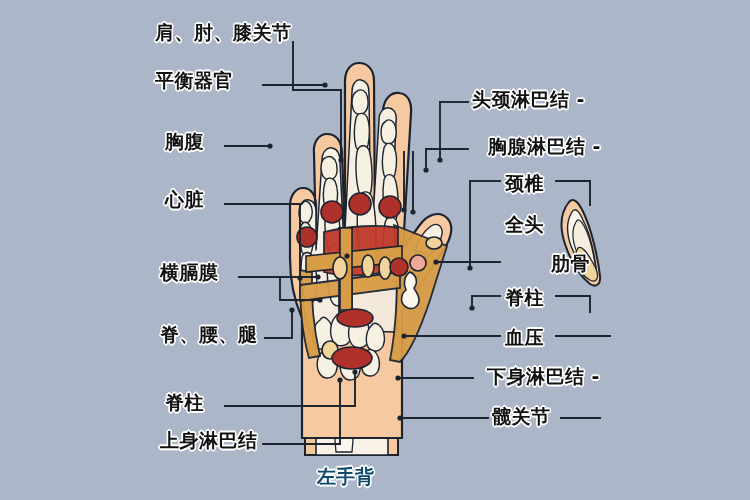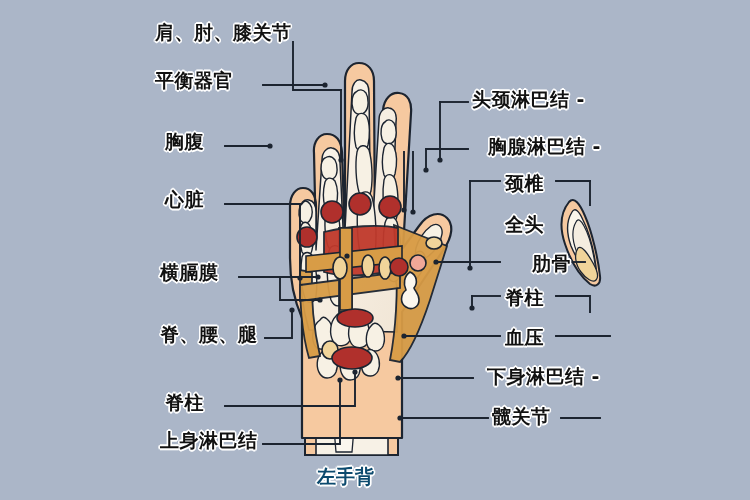--- a/index.html
+++ b/index.html
@@ -294,21 +294,21 @@
   </div>
   <div class="lbl r" style="left: 488px; top: 134px;">
     <span>胸腺淋巴结 -</span>
   </div>
   <div class="lbl r" style="left: 505px; top: 171px;">
     <span>颈椎</span>
   </div>
   <div class="lbl r" style="left: 505px; top: 212px;">
     <span>全头</span>
   </div>
-  <div class="lbl r" style="left: 500px; top: 251px; padding-left: 32px;">
+  <div class="lbl r" style="left: 519px; top: 251px; padding-left: 32px;">
     <span>肋骨</span>
   </div>
   <div class="lbl r" style="left: 505px; top: 285px;">
     <span>脊柱</span>
   </div>
   <div class="lbl r" style="left: 505px; top: 325px;">
     <span>血压</span>
   </div>
   <div class="lbl r" style="left: 475px; top: 364px; margin-left: 12px;">
     <span>下身淋巴结 -</span>

